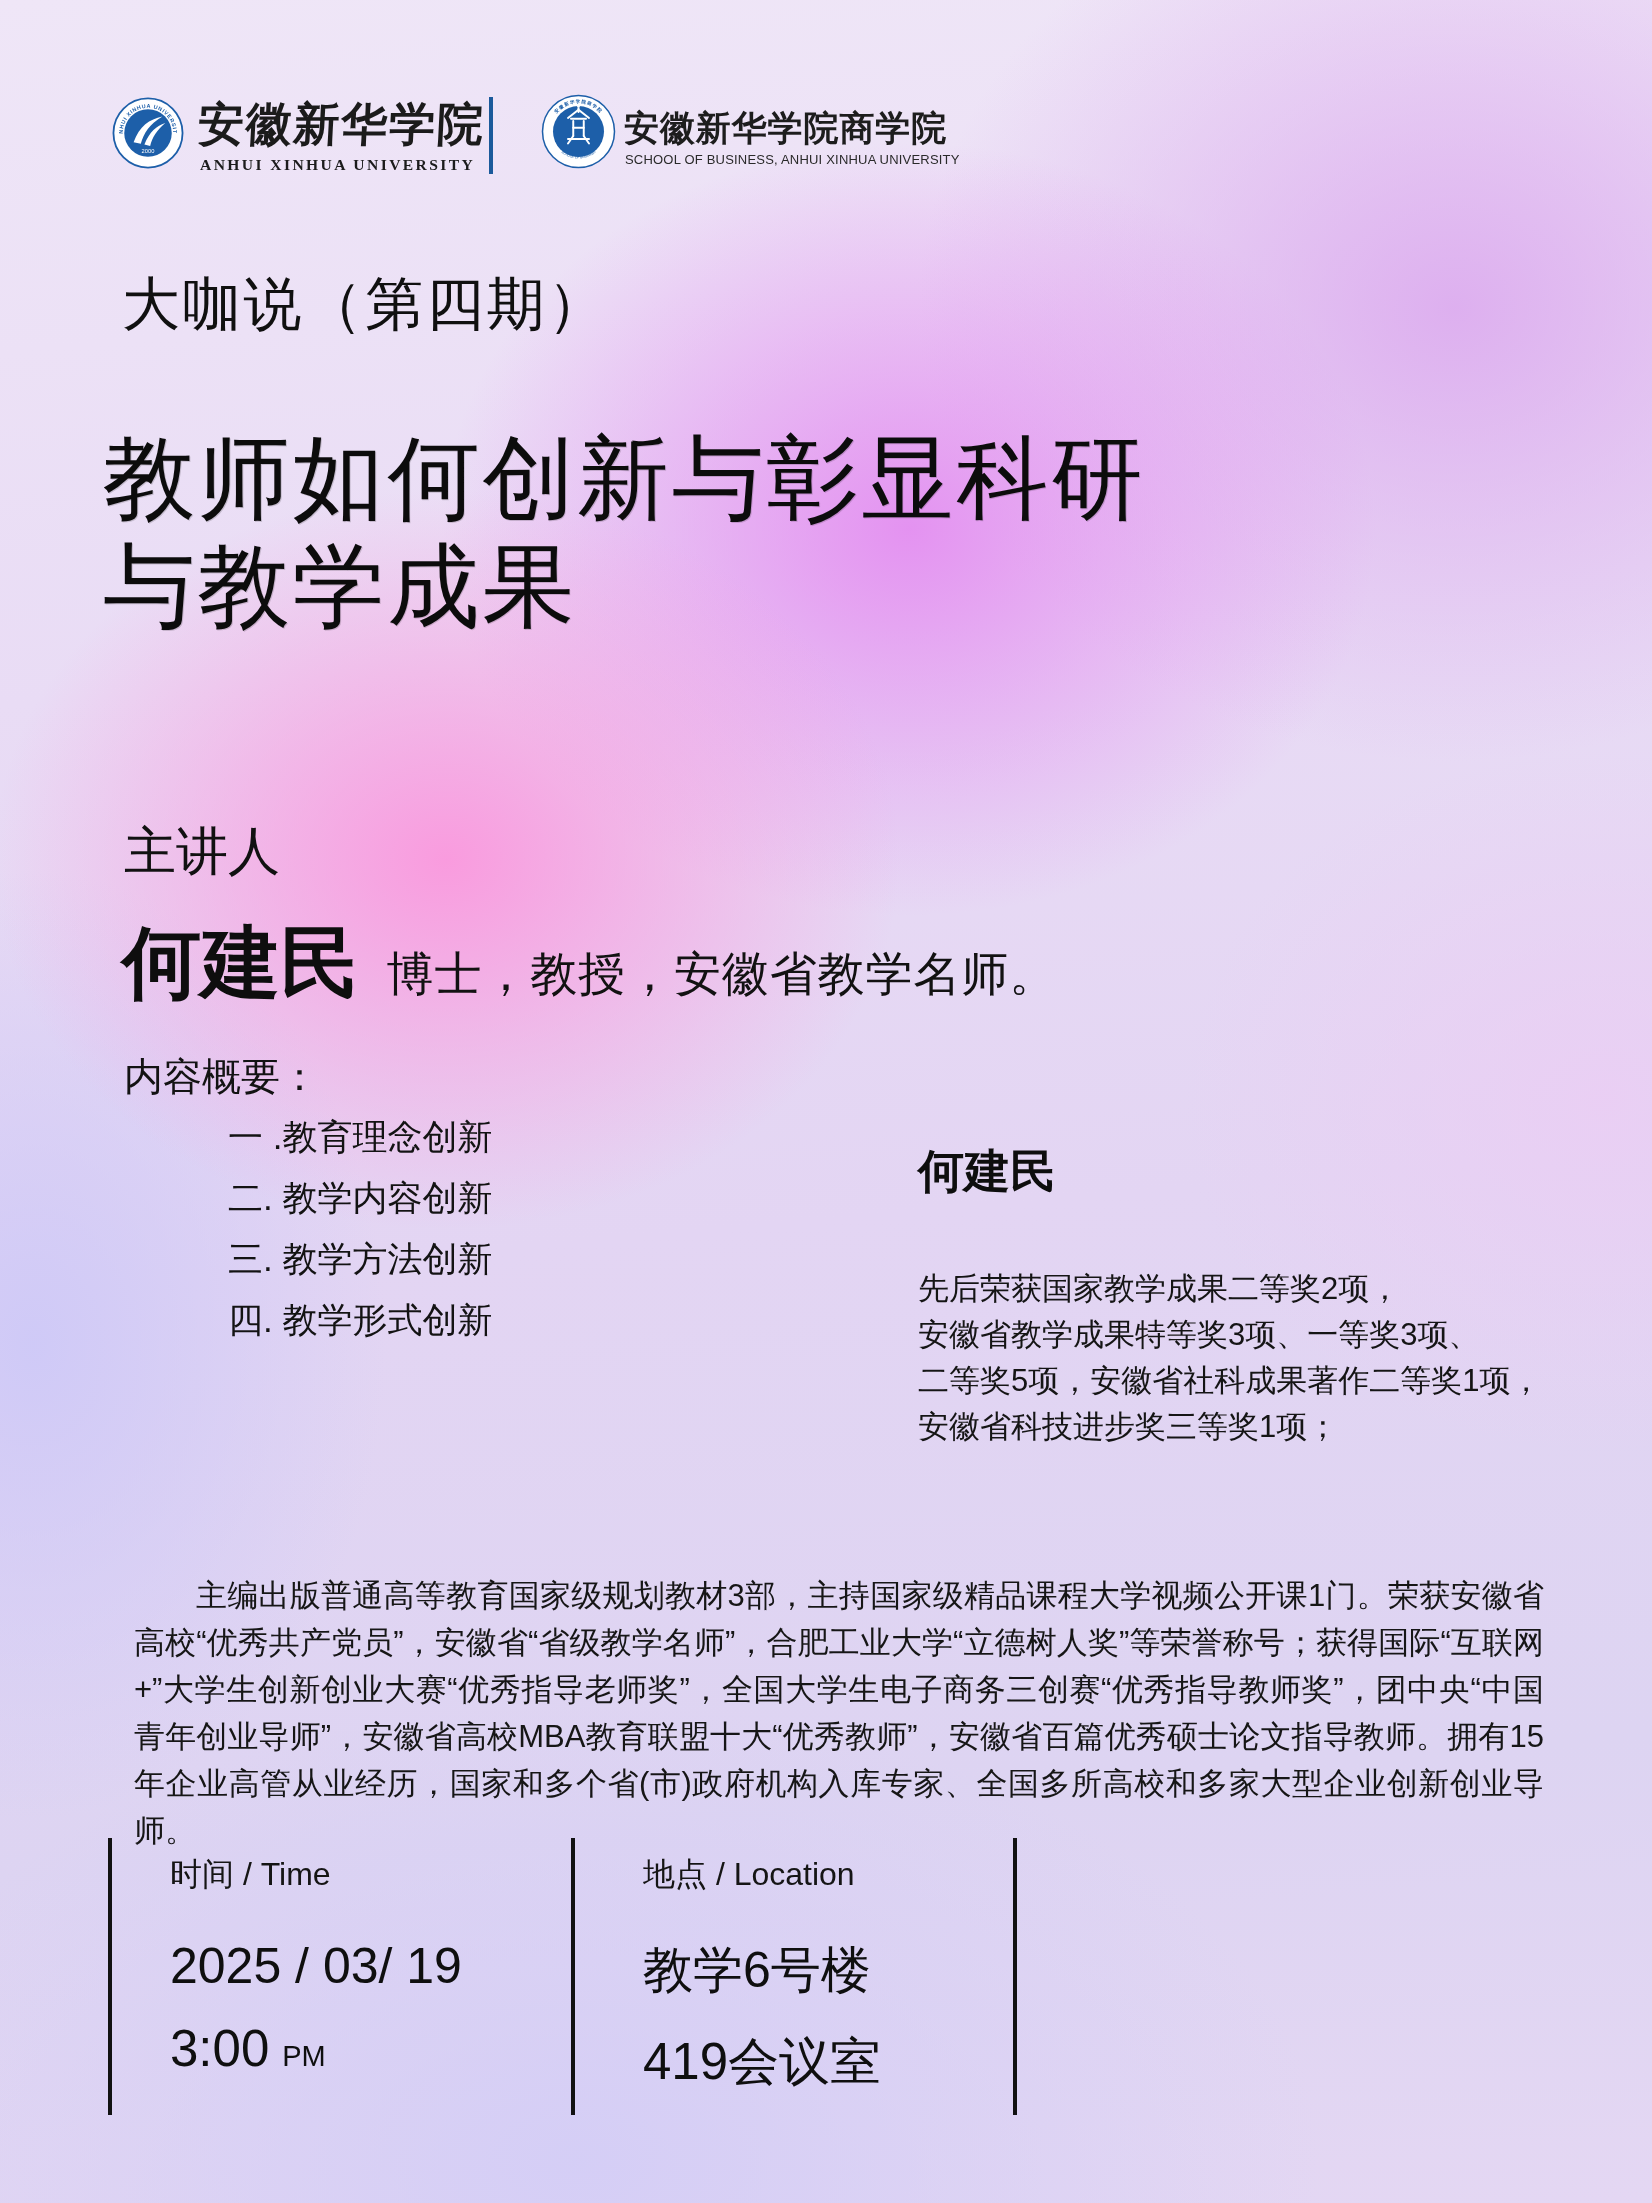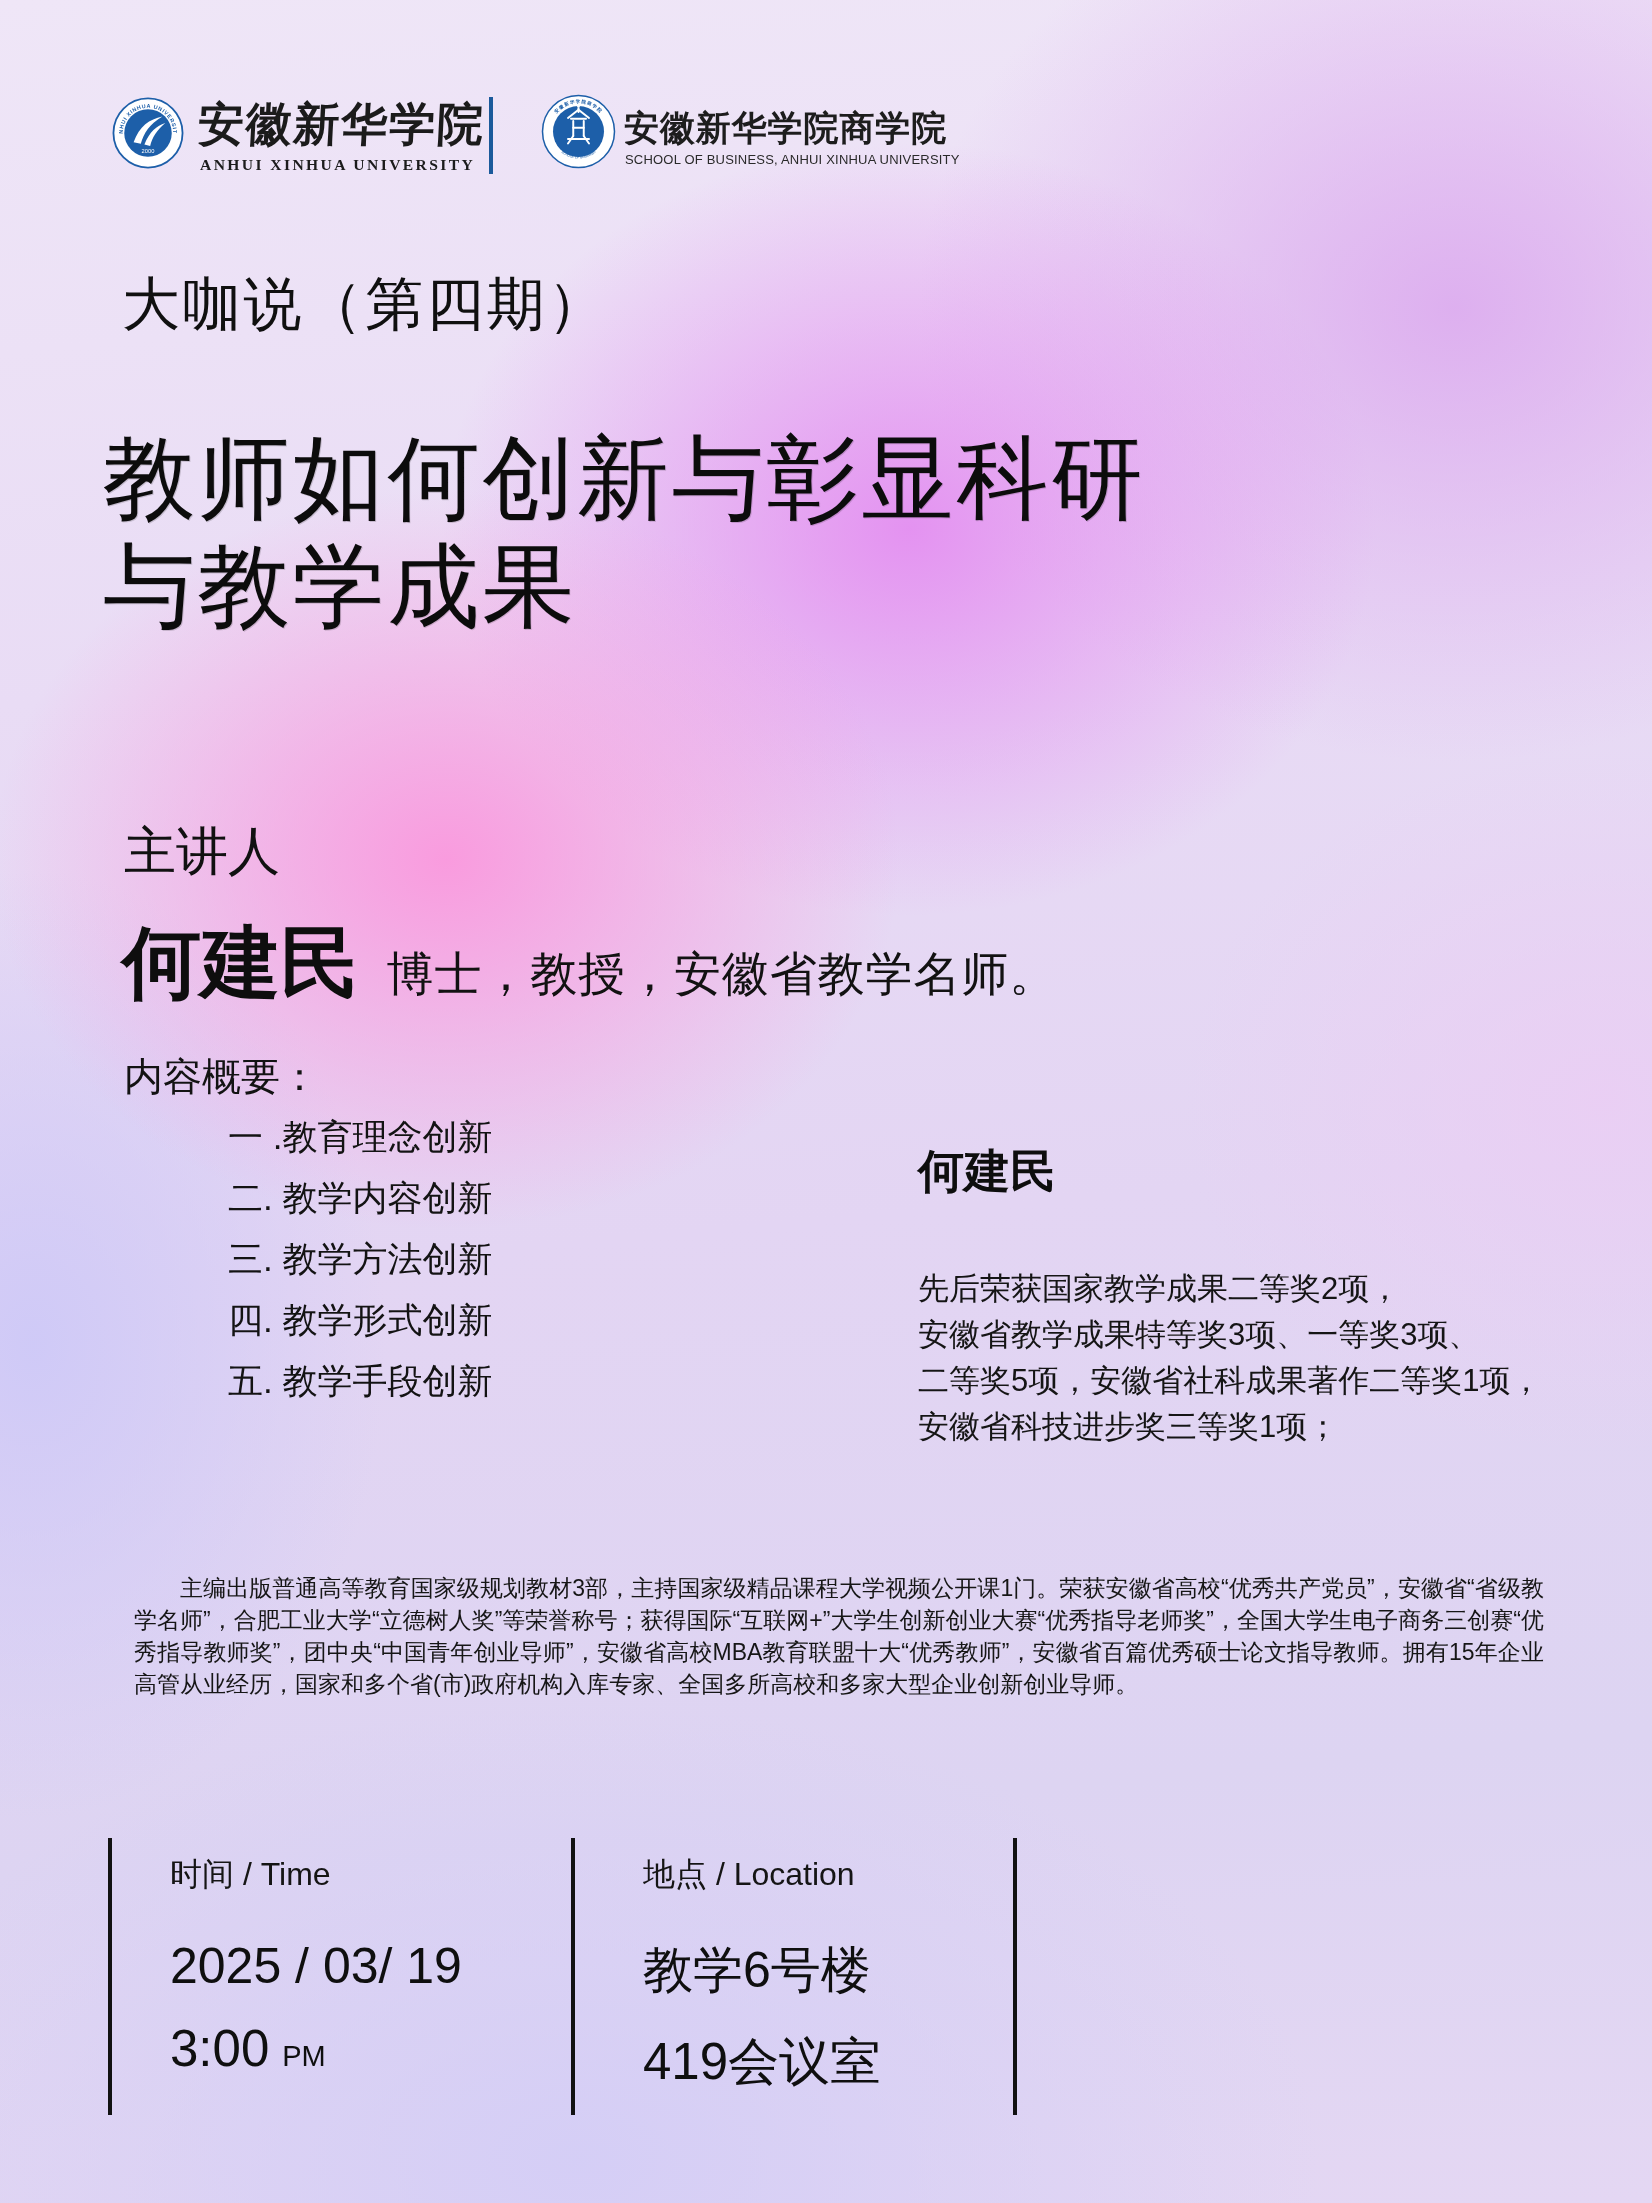--- a/index.html
+++ b/index.html
@@ -36,21 +36,21 @@
   .speaker-title{font-size:47px;font-weight:400;letter-spacing:0.9px;margin-left:27.5px;color:#121212;}
   
   .outline-heading{position:absolute;left:124px;top:1050px;font-size:39px;color:#131313;}
   .outline-list{position:absolute;left:228px;top:1106px;}
   .outline-item{font-size:35px;line-height:61px;color:#131313;}
   
   .bio-name{position:absolute;left:918px;top:1141px;font-family:"Liberation Serif","DejaVu Serif",serif;
             font-weight:700;font-size:46px;color:#0e0e0e;}
   .bio-lines{position:absolute;left:918px;top:1242px;font-size:31px;line-height:46px;color:#151515;margin-top:24px;}
   
-  .paragraph{position:absolute;left:134px;top:1572px;width:1410px;font-size:23px;line-height:32px;
+  .paragraph{position:absolute;left:134px;top:1572px;width:1410px;font-size:31px;line-height:47px;
              text-align:justify;text-indent:2em;color:#161616;}
   
   .fdiv{position:absolute;top:1838px;width:3.7px;height:277px;background:#121212;}
   .fdiv1{left:108px;} .fdiv2{left:571px;} .fdiv3{left:1013px;}
   .fcol{position:absolute;top:1853px;white-space:nowrap;}
   .fcol1{left:170px;} .fcol2{left:643px;} .fcol3{left:1082px;}
   .flabel{font-size:32px;font-weight:400;color:#151515;}
   .fline1{font-size:50px;font-weight:500;margin-top:40px;color:#0f0f0f;}
   .fline2{font-size:51px;font-weight:500;margin-top:24px;color:#0f0f0f;}
   .fsmall{font-size:29px;font-weight:500;margin-left:13px;}
@@ -123,21 +123,20 @@
     <span class="speaker-name">何建民</span>
     <span class="speaker-title">博士，教授，安徽省教学名师。</span>
   </div>
 
   <div class="outline-heading">内容概要：</div>
   <div class="outline-list">
     <div class="outline-item">一 .教育理念创新</div>
     <div class="outline-item">二. 教学内容创新</div>
     <div class="outline-item">三. 教学方法创新</div>
     <div class="outline-item">四. 教学形式创新</div>
-    <div class="outline-item">五. 教学手段创新</div>
   </div>
 
   <div class="bio-name">何建民</div>
   <div class="bio-lines">
     <div>先后荣获国家教学成果二等奖2项，</div>
     <div>安徽省教学成果特等奖3项、一等奖3项、</div>
     <div>二等奖5项，安徽省社科成果著作二等奖1项，</div>
     <div>安徽省科技进步奖三等奖1项；</div>
   </div>
 

